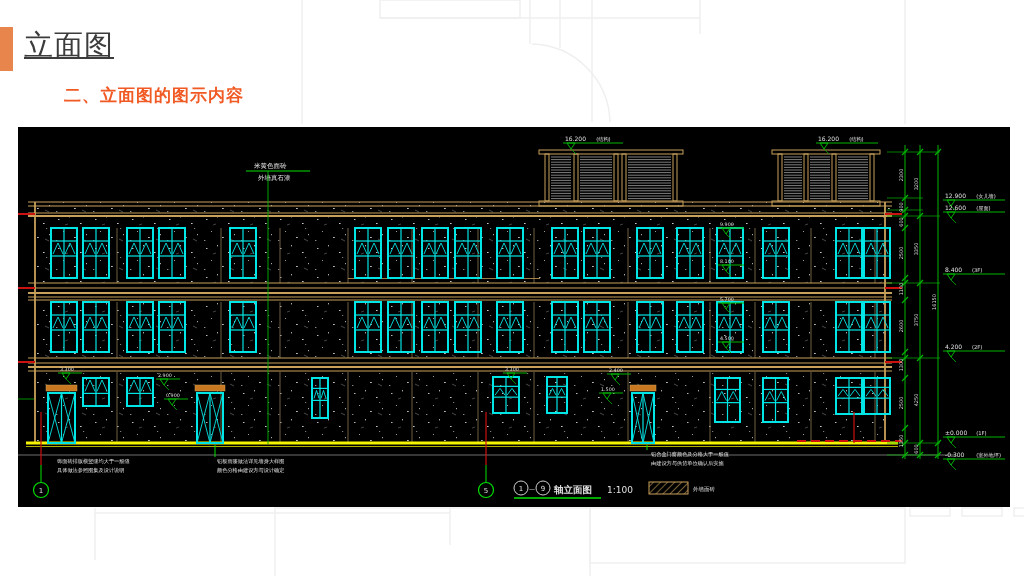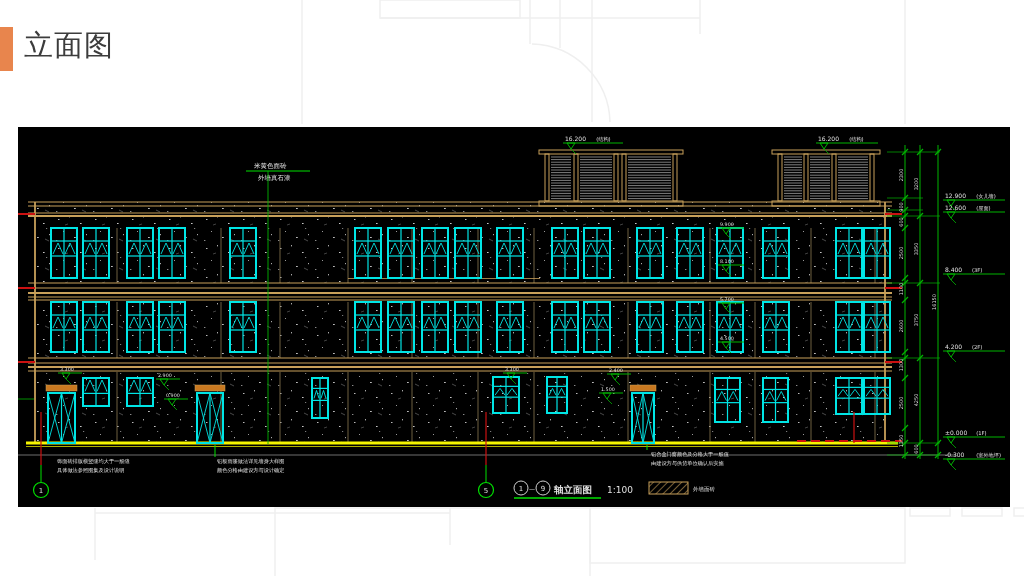--- a/index.html
+++ b/index.html
@@ -1,20 +1,20 @@
 <!DOCTYPE html>
 <html><head>
 <meta charset="utf-8">
 <style>
   html,body{margin:0;padding:0;background:#fff;}
   #slide{position:relative;width:1024px;height:576px;background:#ffffff;overflow:hidden;
          font-family:"Liberation Sans", sans-serif;}
   #watermark{position:absolute;left:0;top:0;width:1024px;height:576px;pointer-events:none;}
   #accent-bar{position:absolute;left:0;top:27px;width:13px;height:44px;}
-  #page-title{position:absolute;left:24px;top:26px;font-size:29px;color:#3c3c3c;letter-spacing:1px;}
+  #page-title{position:absolute;left:24px;top:26px;font-size:29px;color:#3c3c3c;letter-spacing:1px;text-decoration:underline;}
   #section-subtitle{position:absolute;left:64px;top:84px;font-size:17px;font-weight:bold;letter-spacing:1px;}
   #cad-canvas{position:absolute;left:18px;top:127px;width:992px;height:380px;background:#000;}
   #cad-canvas svg{display:block;}
   text{font-family:"DejaVu Sans", "Liberation Sans", sans-serif;}
 </style>
 </head>
 <body>
 <div id="slide">
 
   <svg id="watermark" viewBox="0 0 1024 576">
@@ -34,20 +34,21 @@
       <line x1="95" y1="508" x2="95" y2="560"></line>
       <line x1="450" y1="508" x2="450" y2="545"></line>
       <rect x="910" y="508" width="40" height="8"></rect>
       <rect x="962" y="508" width="40" height="8"></rect>
       <rect x="1014" y="508" width="40" height="8"></rect>
     </g>
   </svg>
 
   <div id="accent-bar" style="background: rgb(232, 133, 77);"></div>
   <div id="page-title">立面图</div>
+  <div id="section-subtitle" style="color: rgb(241, 90, 36);">二、立面图的图示内容</div>
 
   <div id="cad-canvas" role="img">
     <svg id="cad" width="992" height="380" viewBox="0 0 992 380">
         <defs>
           <pattern id="spk" width="37" height="29" patternUnits="userSpaceOnUse">
             <rect x="3" y="5" width="1.5" height="1" fill="#cfcfcf"></rect>
             <rect x="14" y="2" width="1" height="1.4" fill="#bbb"></rect>
             <rect x="25" y="9" width="1.6" height="1" fill="#ddd"></rect>
             <rect x="8" y="17" width="1" height="1" fill="#aaa"></rect>
             <rect x="19" y="23" width="1.8" height="1" fill="#cfcfcf"></rect>

